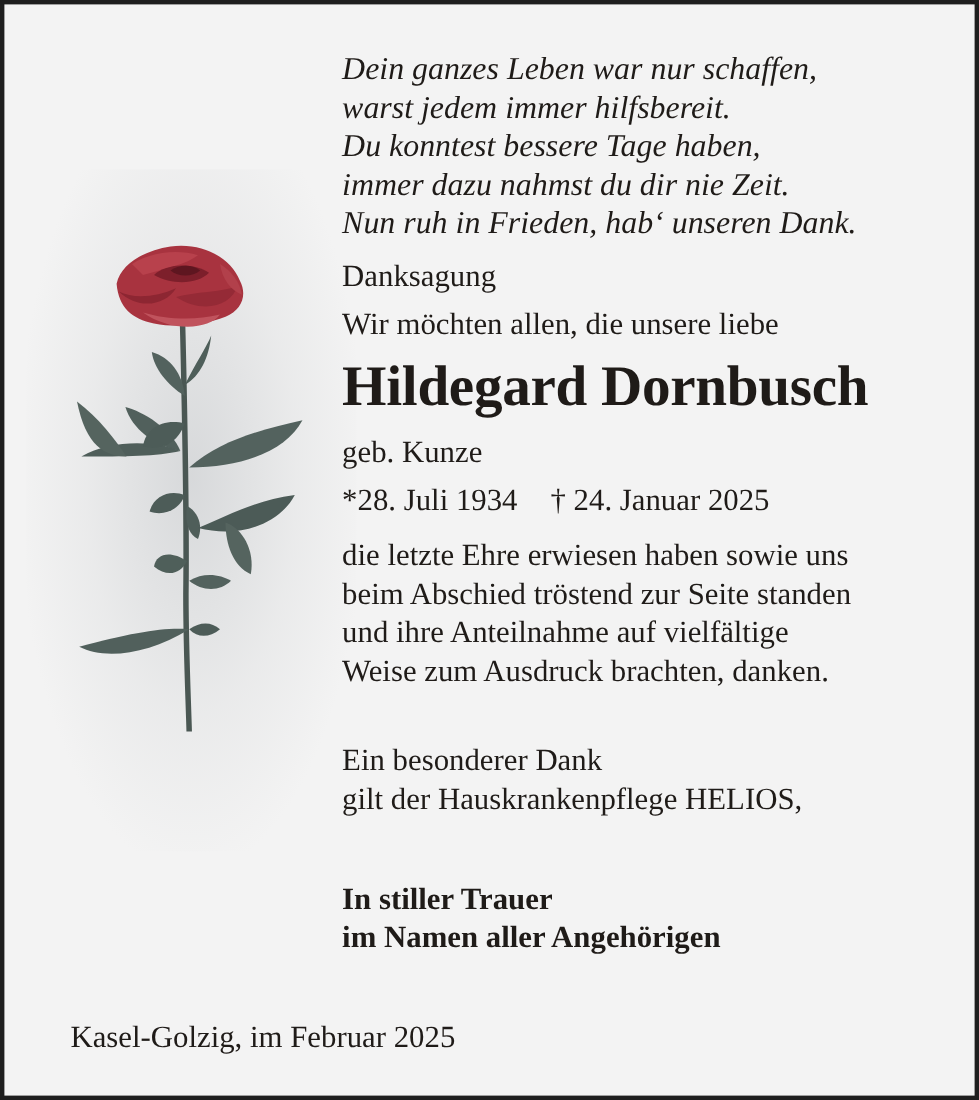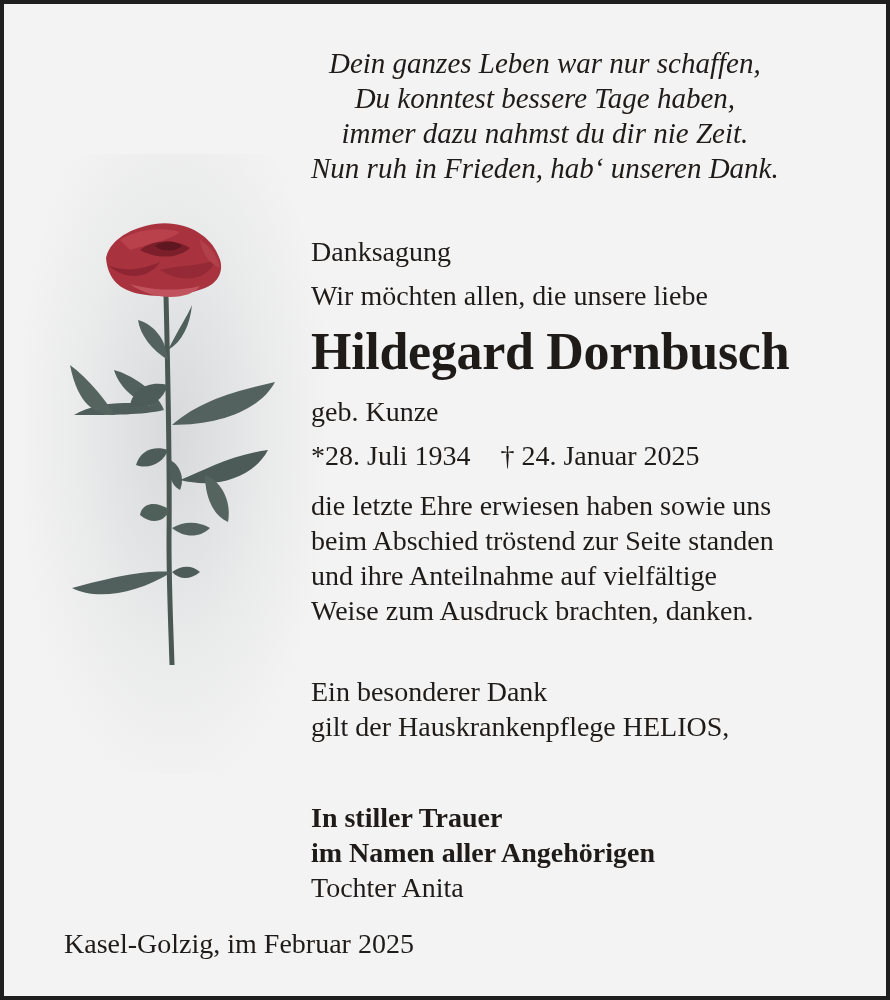--- a/index.html
+++ b/index.html
@@ -13,21 +13,21 @@
     background: radial-gradient(ellipse at 50% 45%, rgba(210,212,214,0.85) 0%, rgba(225,226,227,0.5) 45%, rgba(243,243,243,0) 75%);
   }
   .rose { position: absolute; left: 56px; top: 206px; width: 230px; height: 470px; }
   .txt {
     position: absolute; left: 307px; color: #1f1b18;
     font-family: "DejaVu Serif", "Liberation Serif", serif;
     white-space: nowrap; margin: 0;
   }
   .poem {
     top: 42px; font-family: "Liberation Serif", "DejaVu Serif", serif;
-    font-style: italic; font-size: 29px; line-height: 35px; text-align: center;
+    font-style: italic; font-size: 29px; line-height: 35px;
   }
   .poem div { height: 35px; }
   .serif { font-family: "Liberation Serif", "DejaVu Serif", serif; font-size: 28px; line-height: 35px; }
   .danksagung { top: 230px; }
   .intro { top: 274px; }
   .name { top: 318px; font-family: "Liberation Serif", "DejaVu Serif", serif; font-weight: bold; font-size: 52px; line-height: 60px; letter-spacing: -0.3px; }
   .geb { top: 390px; font-family: Liberation Serif, serif; }
   .dates { top: 434px; }
   .dates .sep { display: inline-block; width: 30px; }
   .body1 { top: 484px; }
@@ -68,20 +68,21 @@
     <path d="M80 40 C90 30 115 28 130 38 C120 48 98 50 80 40Z" fill="#7d1f2b"></path>
     <path d="M95 36 C102 30 116 30 122 36 C115 42 102 42 95 36Z" fill="#5e1620"></path>
     <path d="M48 55 C62 62 82 60 100 52 C90 68 66 72 48 55Z" fill="#8d2632"></path>
     <path d="M100 60 C118 55 140 56 156 50 C150 68 125 76 100 60Z" fill="#952a36"></path>
     <path d="M70 74 C90 80 115 82 140 76 C130 90 95 92 70 74Z" fill="#c0535d"></path>
     <path d="M140 30 C150 36 158 46 160 58 C150 54 142 44 140 30Z" fill="#b2404b"></path>
   </svg>
 
   <div class="txt poem">
     <div>Dein ganzes Leben war nur schaffen,</div>
+    <div>warst jedem immer hilfsbereit.</div>
     <div>Du konntest bessere Tage haben,</div>
     <div>immer dazu nahmst du dir nie Zeit.</div>
     <div>Nun ruh in Frieden, hab‘ unseren Dank.</div>
   </div>
 
   <div class="txt serif danksagung">Danksagung</div>
   <div class="txt serif intro">Wir möchten allen, die unsere liebe</div>
   <div class="txt name">Hildegard Dornbusch</div>
   <div class="txt serif geb">geb. Kunze</div>
   <div class="txt serif dates">
@@ -96,17 +97,16 @@
   </div>
 
   <div class="txt serif body2">
     <div>Ein besonderer Dank</div>
     <div>gilt der Hauskrankenpflege HELIOS,</div>
   </div>
 
   <div class="txt serif closing">
     <div class="b">In stiller Trauer</div>
     <div class="b">im Namen aller Angehörigen</div>
-    <div>Tochter Anita</div>
   </div>
 
   <div class="txt serif place">Kasel-Golzig, im Februar 2025</div>
 </div>
 
 </body></html>

